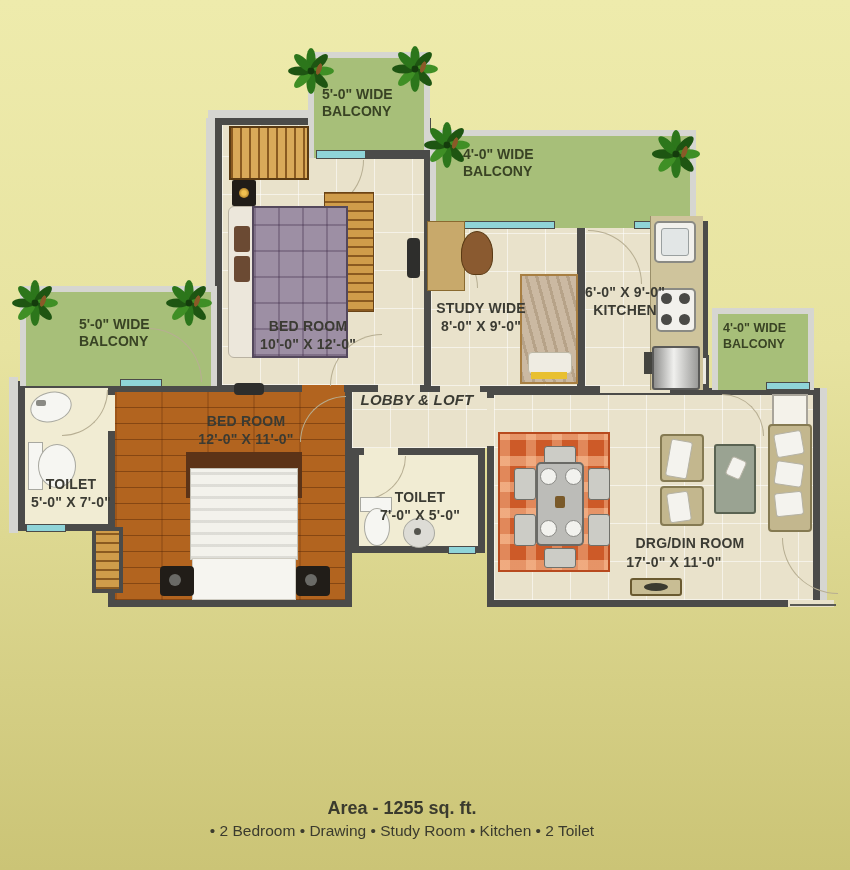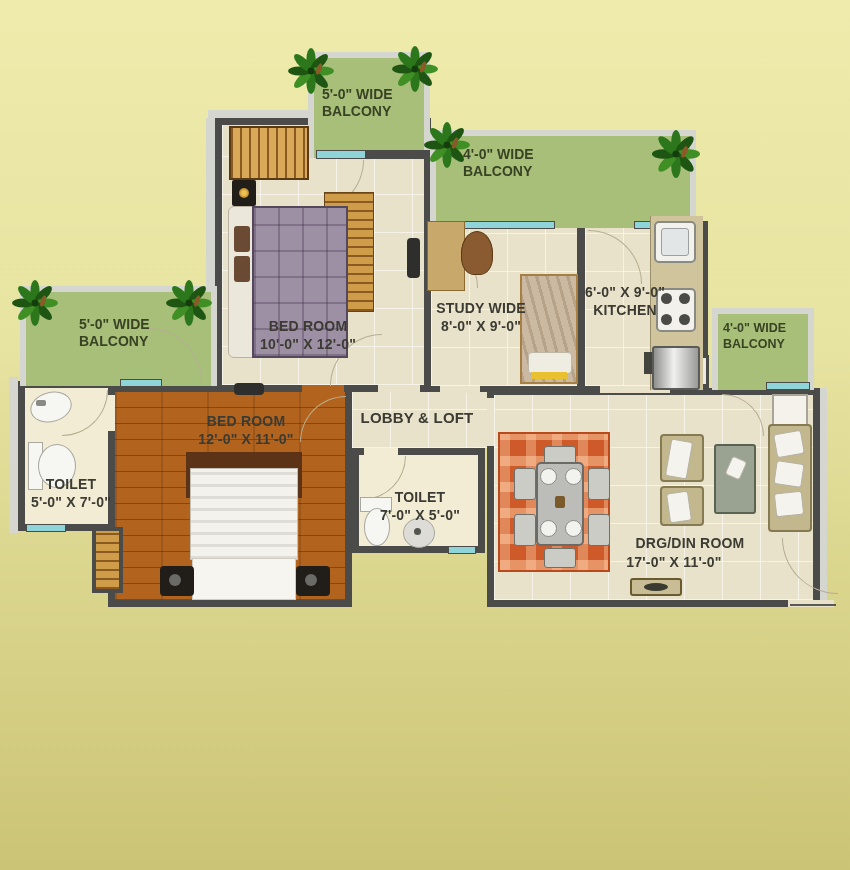--- a/index.html
+++ b/index.html
@@ -292,23 +292,25 @@
 
   
   <div class="rlabel" style="left:308px;top:318px;">BED ROOM</div>
   <div class="rlabel" style="left:308px;top:336px;">10'-0" X 12'-0"</div>
   <div class="rlabel" style="left:481px;top:300px;">STUDY WIDE</div>
   <div class="rlabel" style="left:481px;top:318px;">8'-0" X 9'-0"</div>
   <div class="rlabel" style="left:625px;top:266px;margin-top:36px;">KITCHEN</div>
   <div class="rlabel" style="left:625px;top:284px;">6'-0" X 9'-0"</div>
   <div class="rlabel" style="left:246px;top:413px;">BED ROOM</div>
   <div class="rlabel" style="left:246px;top:431px;">12'-0" X 11'-0"</div>
-  <div class="rlabel lobby-label" style="left:417px;top:409px;">LOBBY &amp; LOFT</div>
+  <div class="rlabel lobby-label" style="left:417px;top:391px;font-style:italic;">LOBBY &amp; LOFT</div>
   <div class="rlabel" style="left:71px;top:476px;">TOILET</div>
   <div class="rlabel" style="left:71px;top:494px;">5'-0" X 7'-0"</div>
   <div class="rlabel" style="left:420px;top:489px;">TOILET</div>
   <div class="rlabel" style="left:420px;top:507px;">7'-0" X 5'-0"</div>
   <div class="rlabel" style="left:690px;top:535px;">DRG/DIN ROOM</div>
   <div class="rlabel" style="left:674px;top:554px;">17'-0" X 11'-0"</div>
 
   
+  <div class="footer-line footer-area" style="top:798px;">Area - 1255 sq. ft.</div>
+  <div class="footer-line footer-feat" style="top:822px;">• 2 Bedroom • Drawing • Study Room • Kitchen • 2 Toilet</div>
 
 </div>
 
 </body></html>

